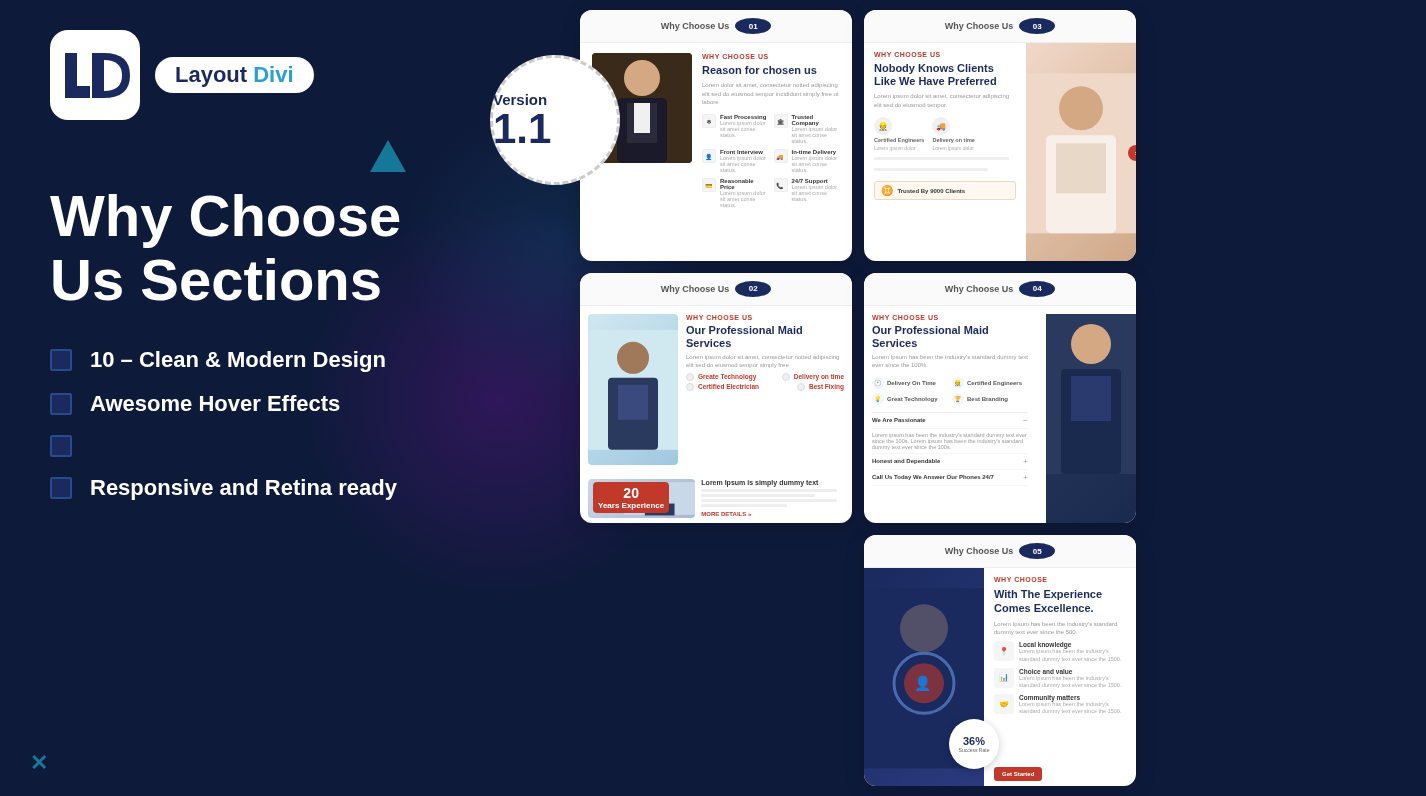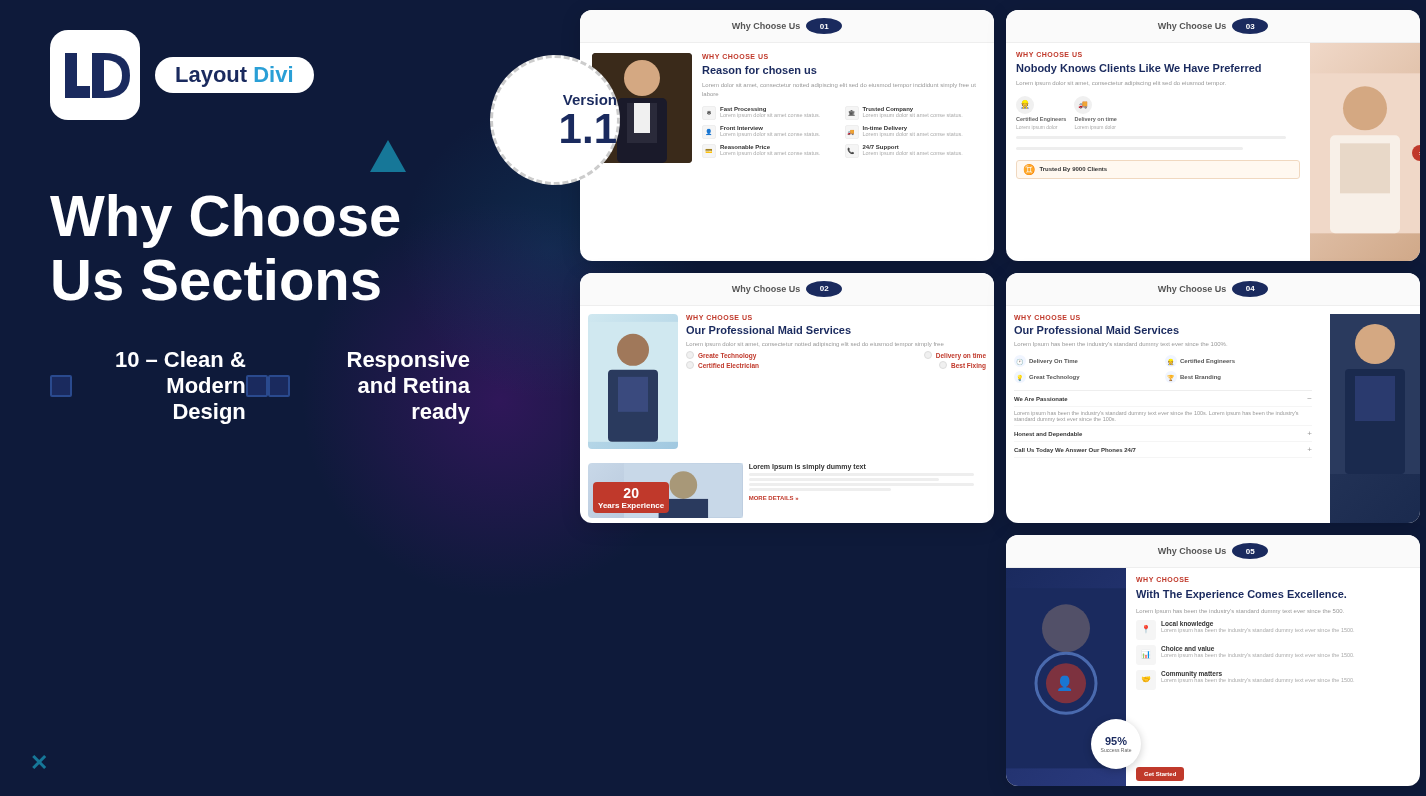--- a/index.html
+++ b/index.html
@@ -108,21 +108,22 @@
       font-size: 58px;
       font-weight: 900;
       line-height: 1.1;
       margin-bottom: 35px;
       margin-top: 34px;
     }
 
     .features-list {
       list-style: none;
       display: flex;
-      text-align: right;
+      flex-direction: column;
+      gap: 18px;
     }
     .feature-item {
       display: flex;
       align-items: center;
       gap: 18px;
     }
     .feature-bullet {
       width: 22px;
       height: 22px;
       background: #1a2a5e;
@@ -141,21 +142,21 @@
       position: absolute;
       top: 55px;
       left: 490px;
       width: 130px;
       height: 130px;
       border: 3px dashed #ccc;
       border-radius: 50%;
       background: white;
       display: flex;
       flex-direction: column;
-      align-items: flex-end;
+      align-items: flex-start;
       justify-content: center;
       z-index: 10;
     }
     .version-label {
       font-size: 15px;
       font-weight: 700;
       color: #1a2a5e;
     }
     .version-number {
       font-size: 42px;
@@ -165,21 +166,21 @@
     }
 
     
     .right-area {
       position: absolute;
       left: 580px;
       top: 10px;
       width: 840px;
       height: 776px;
       display: grid;
-      grid-template-columns: 1fr 1fr;
+      grid-template-columns: 1fr 1fr 1fr;
       grid-template-rows: 1fr 1fr 1fr;
       gap: 12px;
     }
 
     
     .preview-card {
       background: white;
       border-radius: 12px;
       overflow: hidden;
       box-shadow: 0 4px 20px rgba(0,0,0,0.15);
@@ -363,21 +364,21 @@
       border: 1px solid #ddd;
       flex-shrink: 0;
     }
     .card-2-bottom {
       display: flex;
       gap: 6px;
       margin-top: 4px;
     }
     .card-2-bottom-img {
       flex: 1;
-      height: 55px;
+      height: 39px;
       background: linear-gradient(135deg, #c8d8e8 0%, #a8b8d0 100%);
       border-radius: 4px;
       position: relative;
       padding-left: 36px;
     }
     .exp-badge {
       position: absolute;
       bottom: 5px;
       left: 5px;
       background: #c0392b;
@@ -684,20 +685,24 @@
       </span>
     </div>
   </div>
 
   <h1 class="main-title">Why Choose Us Sections</h1>
 
   <ul class="features-list">
     <li class="feature-item">
       <div class="feature-bullet"></div>
       <span class="feature-text">10 – Clean &amp; Modern Design</span>
+    </li>
+    <li class="feature-item">
+      <div class="feature-bullet"></div>
+      <span class="feature-text">Awesome Hover Effects</span>
     </li>
     <li class="feature-item">
       <div class="feature-bullet"></div>
     </li>
     <li class="feature-item">
       <div class="feature-bullet"></div>
       <span class="feature-text">Responsive and Retina ready</span>
     </li>
   </ul>
 </div>
@@ -936,21 +941,21 @@
     <div class="card-body" style="padding:0;height:calc(100% - 30px);">
       <div class="rc3-left">
         <svg width="120" height="100%" viewBox="0 0 120 180">
           <rect width="120" height="180" fill="#1a2a5e"></rect>
           <circle cx="60" cy="40" r="24" fill="#d4a882" opacity="0.3"></circle>
           <circle cx="60" cy="95" r="30" fill="none" stroke="#4a6aae" stroke-width="3"></circle>
           <circle cx="60" cy="95" r="20" fill="#c0392b" opacity="0.6"></circle>
           <text x="50" y="100" fill="white" font-size="14" font-weight="bold">👤</text>
         </svg>
         <div class="rc3-circle-badge">
-          <span class="rc3-pct">95%</span>
+          <span class="rc3-pct">36%</span>
           <span class="rc3-pct-label">Success Rate</span>
         </div>
       </div>
       <div class="rc3-right">
         <span class="card-subtitle">WHY CHOOSE</span>
         <div class="card-title-main">With The Experience Comes Excellence.</div>
         <div class="card-desc">Lorem Ipsum has been the industry's standard dummy text ever since the 500.</div>
         <div class="rc3-feature">
           <div class="rc3-icon">📍</div>
           <div class="rc3-feature-text">

